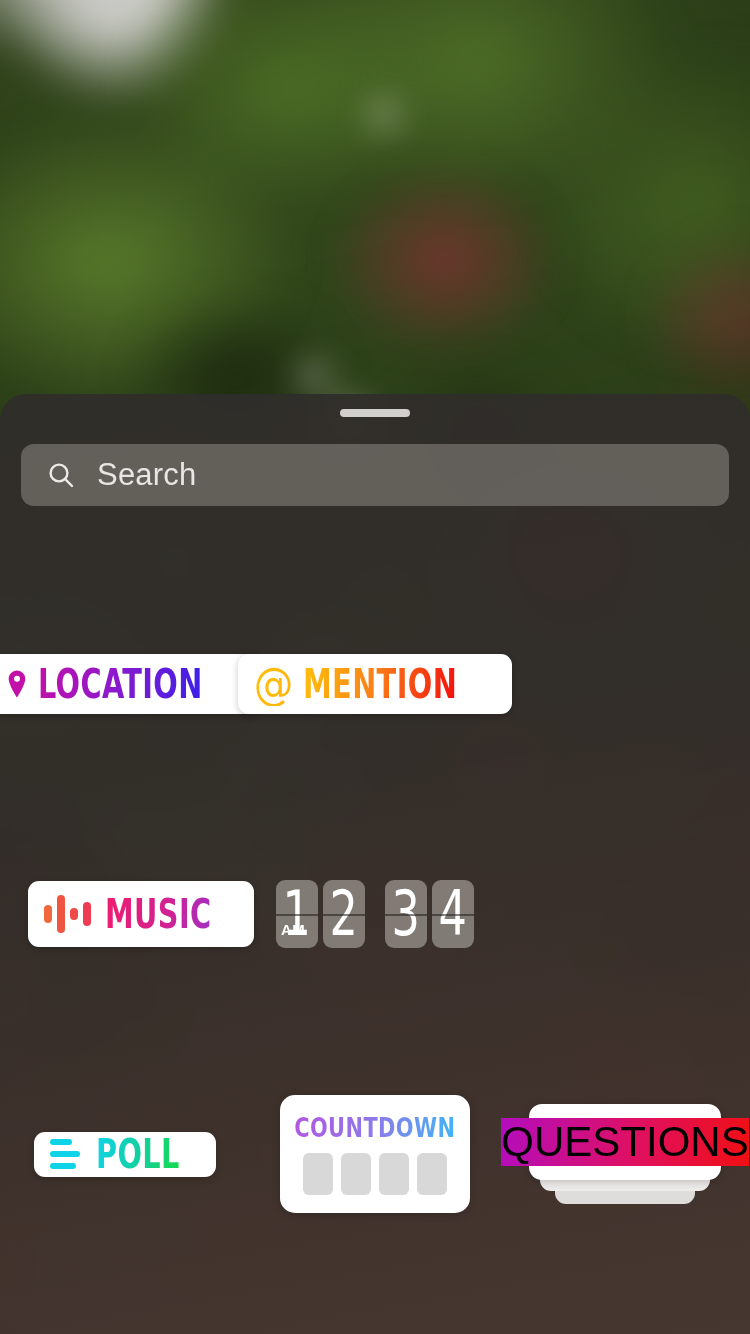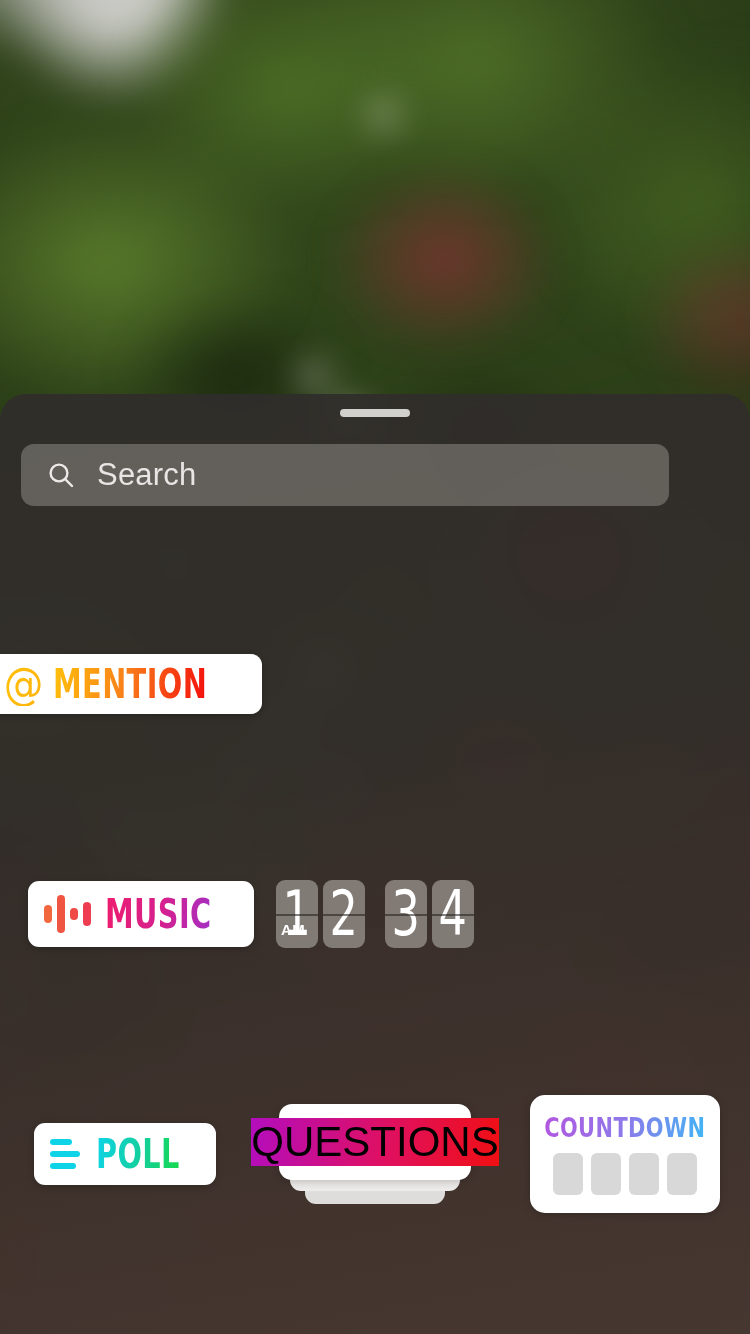--- a/index.html
+++ b/index.html
@@ -79,21 +79,21 @@
     backdrop-filter: blur(18px);
     overflow:hidden;
   }
   #grabber {
     position:absolute; left:50%; transform:translateX(-50%); top:15px;
     width:70px; height:8px; border-radius:4px; background:#d2d0cd;
   }
 
   
   #search-bar {
-    position:absolute; left:21px; top:50px; width:648px; height:62px;
+    position:absolute; left:21px; top:50px; width:708px; height:62px;
     border-radius:13px; background:rgba(140,136,132,.55);
     display:flex; align-items:center; padding:0 26px; gap:22px;
   }
   #search-bar .mag { width:28px; height:28px; flex:0 0 28px; }
   #search-placeholder { color:#e8e6e4; font-size:31px; letter-spacing:.2px; }
 
   
   .row { position:absolute; left:0; right:0; display:flex; align-items:center; }
   .col { width:250px; display:flex; justify-content:center; align-items:center; }
 
@@ -230,20 +230,31 @@
         <svg viewBox="0 0 28 28" width="28" height="28">
           <circle cx="12" cy="12" r="8.4" fill="none" stroke="#eceae8" stroke-width="2.4"></circle>
           <line x1="18.2" y1="18.2" x2="25" y2="25" stroke="#eceae8" stroke-width="2.4" stroke-linecap="round"></line>
         </svg>
       </span>
       <span id="search-placeholder">Search</span>
     </div>
 
     <div class="row" style="top:245px; height:90px;">
 
+      <div class="col">
+        <div class="chip">
+          <span class="pin-icon">
+            <svg viewBox="0 0 22 30" width="22" height="30">
+              <path d="M11 1.5c-4.6 0-8.3 3.7-8.3 8.3 0 6.2 8.3 18.7 8.3 18.7s8.3-12.5 8.3-18.7c0-4.6-3.7-8.3-8.3-8.3z" fill="#c211a8"></path>
+              <circle cx="11" cy="9.8" r="3" fill="#fff"></circle>
+            </svg>
+          </span>
+          <span class="label grad-location">LOCATION</span>
+        </div>
+      </div>
 
       <div class="col">
         <div class="chip">
           <span class="at-glyph">@</span>
           <span class="label grad-mention">MENTION</span>
         </div>
       </div>
 
     </div>
 
@@ -286,47 +297,47 @@
               <span class="split"></span>
             </span>
           </span>
         </div>
       </div>
     </div>
 
     <div class="row" style="top:690px; height:140px;">
 
       <div class="col">
-        <div class="chip" style="height:62px; gap:16px;">
+        <div class="chip" style="height:45px; gap:16px;">
           <span class="poll-icon">
             <i></i>
               <i></i>
               <i></i>
           </span>
           <span class="label grad-poll">POLL</span>
+        </div>
+      </div>
+
+      <div class="col">
+        <div id="countdown-sticker">
+          <span class="label grad-countdown">COUNTDOWN</span>
+          <span class="boxes">
+            <i></i>
+              <i></i>
+              <i></i>
+              <i></i>
+          </span>
         </div>
       </div>
 
       <div class="col">
         <div id="questions-sticker">
           <span class="stack3"></span>
           <span class="stack2"></span>
           <span class="card">
             <span class="label grad-questions">QUESTIONS</span>
           </span>
         </div>
       </div>
-
-      <div class="col">
-        <div id="countdown-sticker">
-          <span class="label grad-countdown">COUNTDOWN</span>
-          <span class="boxes">
-            <i></i>
-              <i></i>
-              <i></i>
-              <i></i>
-          </span>
-        </div>
-      </div>
     </div>
 
   </div>
 </div>
 
 </body></html>

